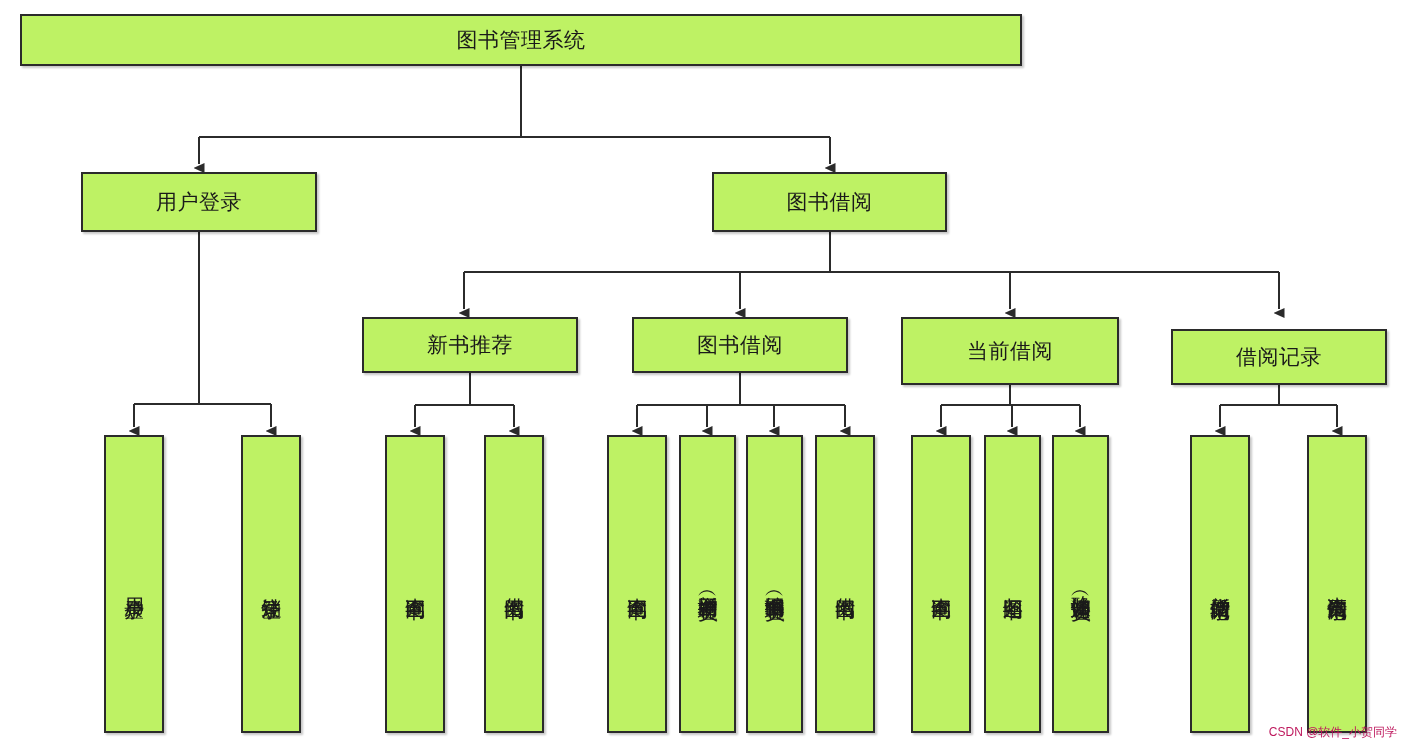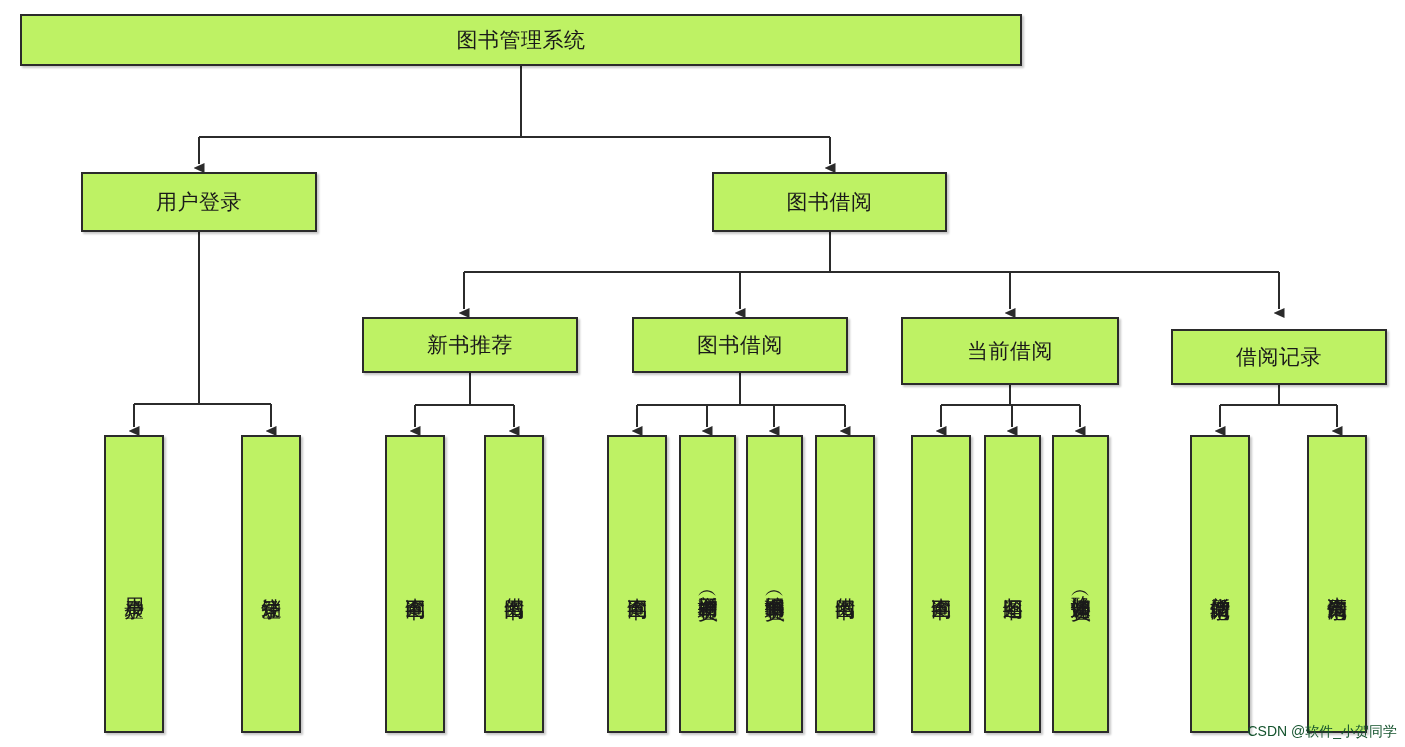--- a/index.html
+++ b/index.html
@@ -52,22 +52,22 @@
     -webkit-text-orientation: upright;
     font-size: 20px;
     line-height: 1.28;
     letter-spacing: 1px;
     white-space: nowrap;
   }
   .watermark {
     position: absolute;
     right: 8px;
     bottom: 6px;
-    font-size: 14px;
-    color: #14532d;
+    font-size: 12px;
+    color: #be185d;
     white-space: nowrap;
     font-family: "Liberation Sans", "DejaVu Sans", sans-serif;
   }
 </style>
 </head>
 <body>
 
 <div id="canvas">
 
   <svg class="edges" viewBox="0 0 1405 747" width="1405" height="747" xmlns="http://www.w3.org/2000/svg">

